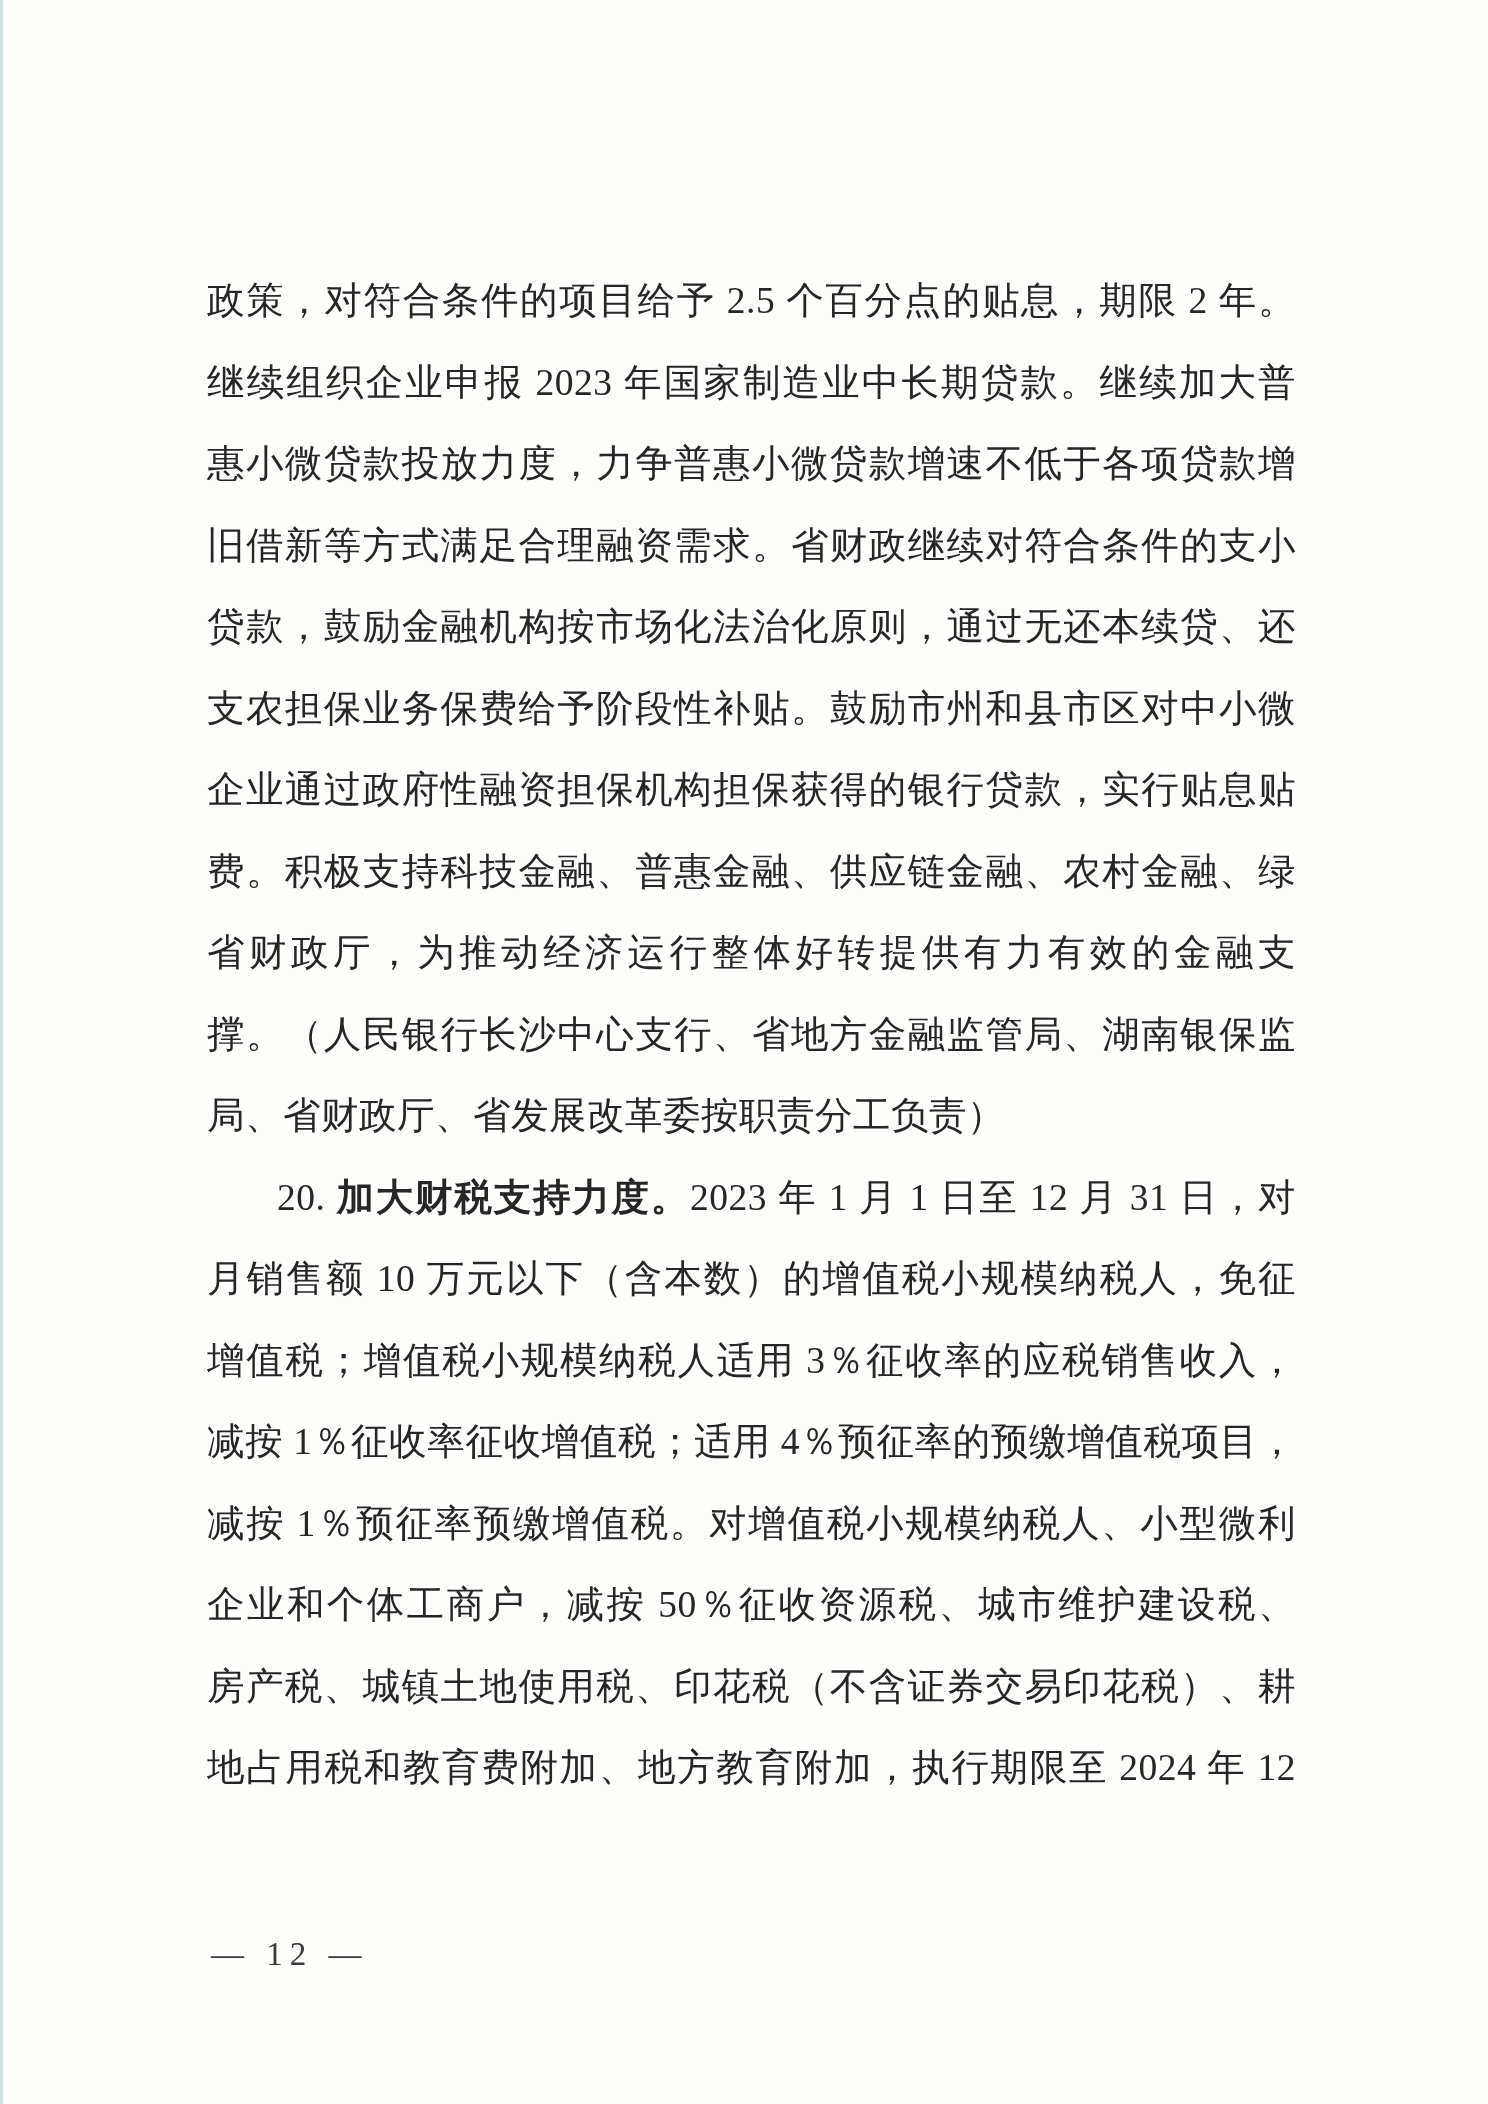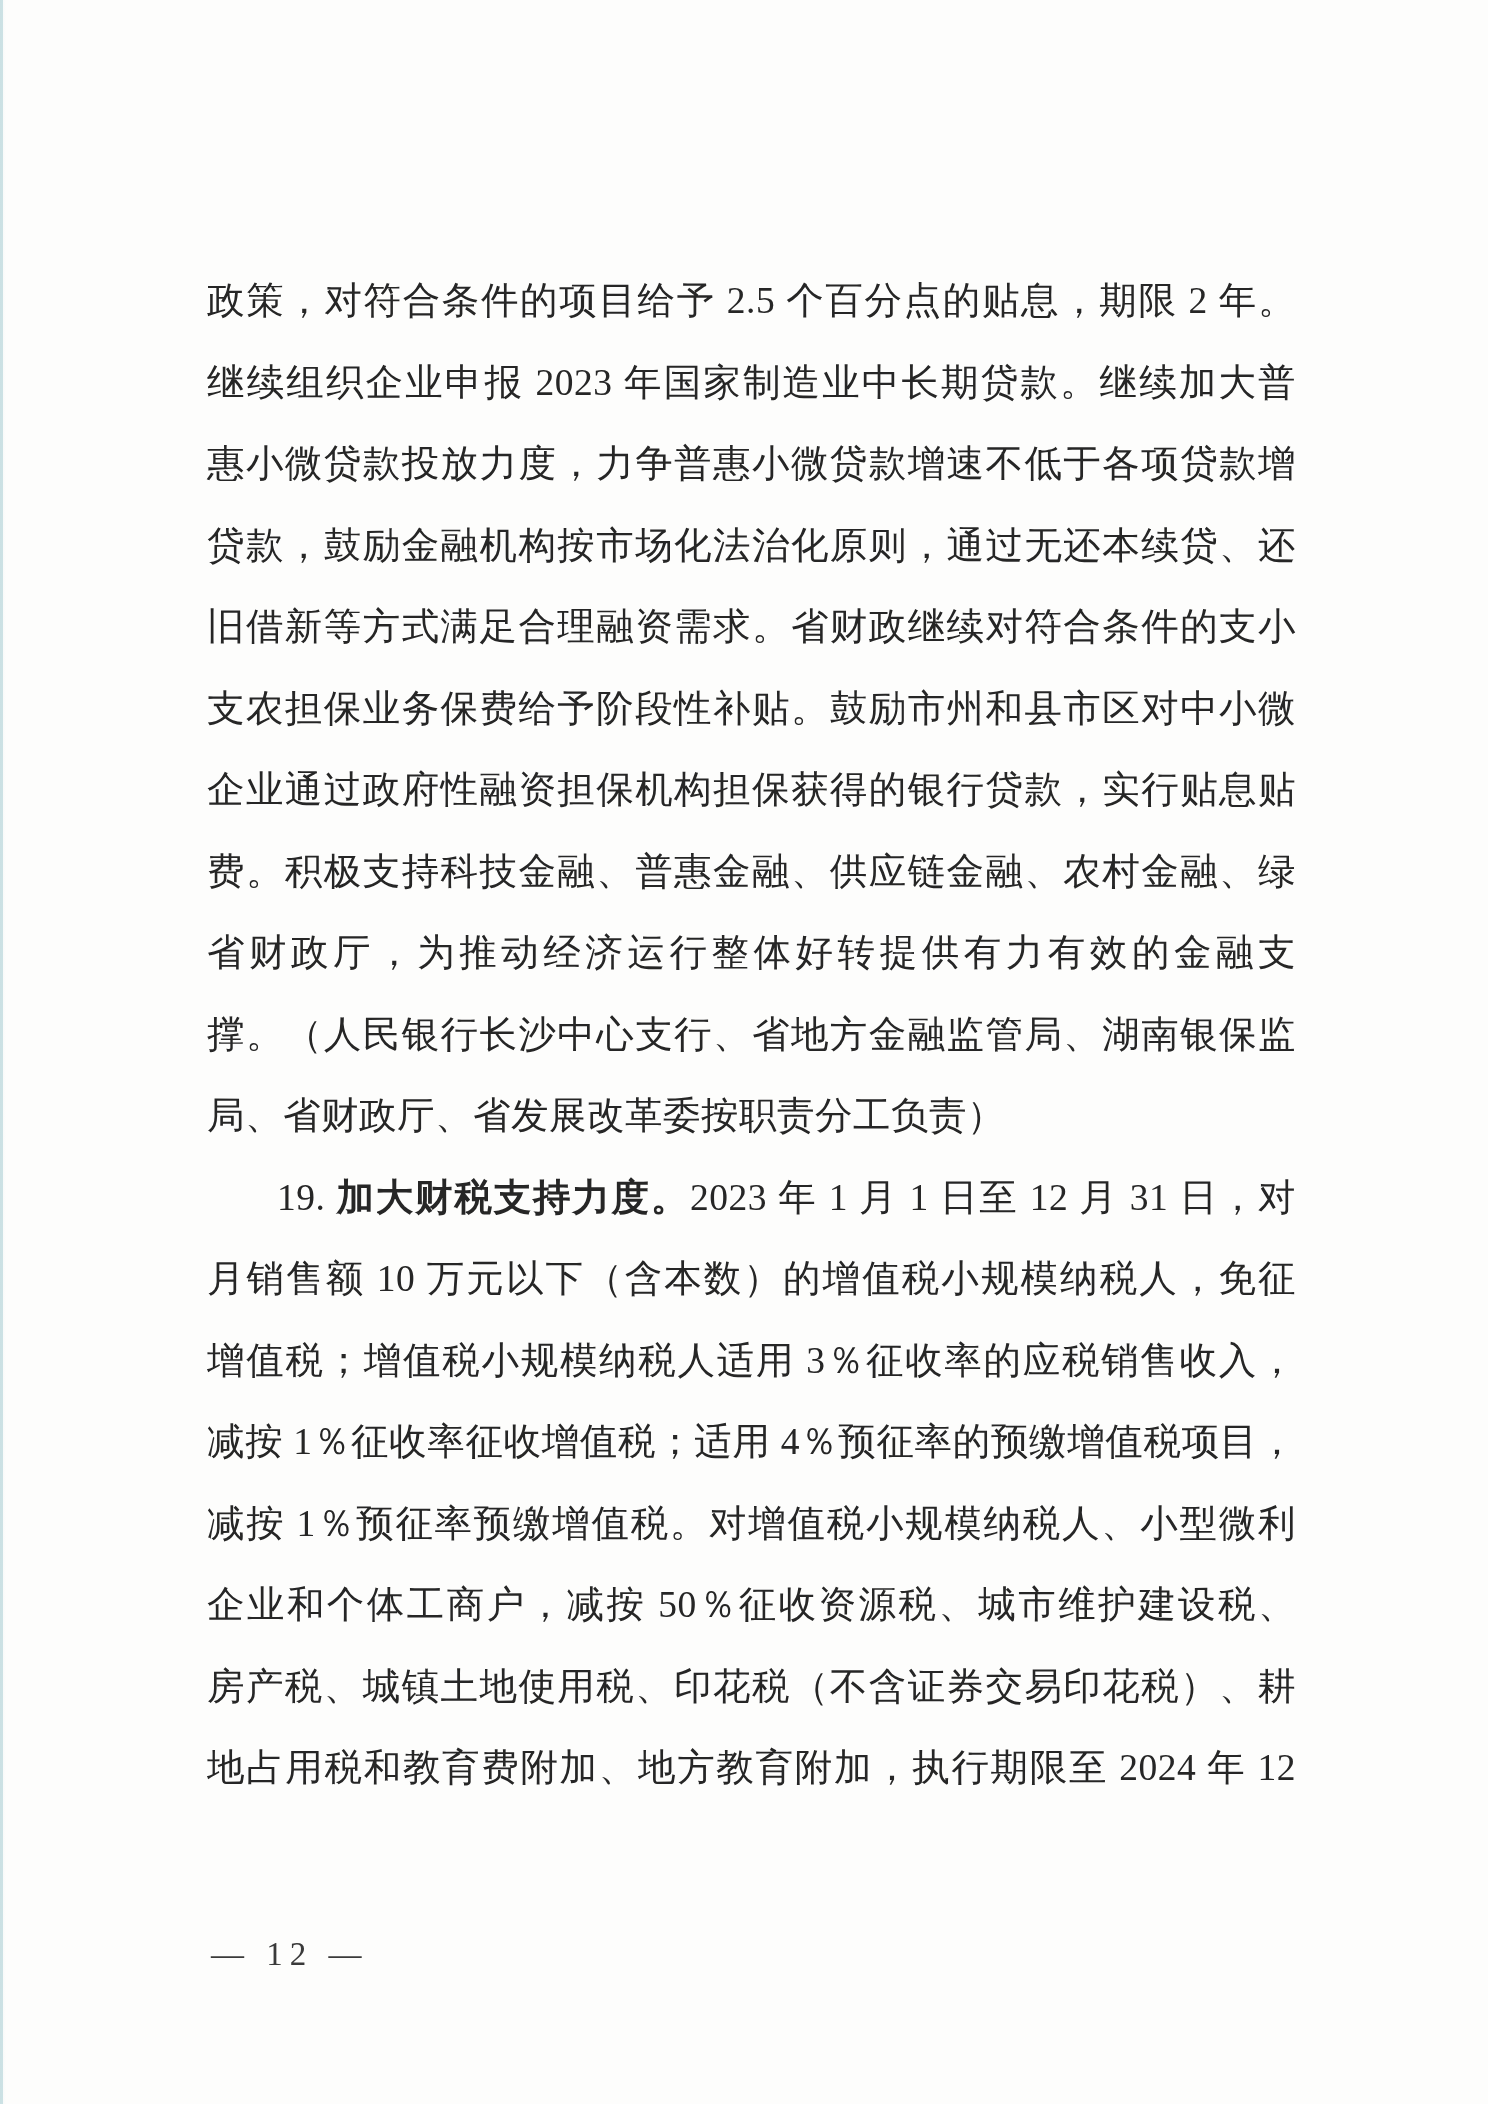--- a/index.html
+++ b/index.html
@@ -59,29 +59,29 @@
 </style>
 </head>
 <body>
 
 <div class="sheet">
   <div class="scan-edge"></div>
   <div class="text-block">
       <div class="line just"><span>政策，对符合条件的项目给予 2.5 个百分点的贴息，期限 2 年。</span></div>
       <div class="line just"><span>继续组织企业申报 2023 年国家制造业中长期贷款。继续加大普</span></div>
       <div class="line just"><span>惠小微贷款投放力度，力争普惠小微贷款增速不低于各项贷款增</span></div>
+      <div class="line just"><span>旧借新等方式满足合理融资需求。省财政继续对符合条件的支小</span></div>
       <div class="line just"><span>贷款，鼓励金融机构按市场化法治化原则，通过无还本续贷、还</span></div>
-      <div class="line just"><span>旧借新等方式满足合理融资需求。省财政继续对符合条件的支小</span></div>
       <div class="line just"><span>支农担保业务保费给予阶段性补贴。鼓励市州和县市区对中小微</span></div>
       <div class="line just"><span>企业通过政府性融资担保机构担保获得的银行贷款，实行贴息贴</span></div>
       <div class="line just"><span>费。积极支持科技金融、普惠金融、供应链金融、农村金融、绿</span></div>
       <div class="line just"><span>省财政厅，为推动经济运行整体好转提供有力有效的金融支</span></div>
       <div class="line just"><span>撑。（人民银行长沙中心支行、省地方金融监管局、湖南银保监</span></div>
       <div class="line"><span>局、省财政厅、省发展改革委按职责分工负责）</span></div>
-      <div class="line just indent"><span>19. </span><span class="bold">加大财税支持力度。</span><span>2023 年 1 月 1 日至 12 月 31 日，对</span></div>
+      <div class="line just indent"><span>20. </span><span class="bold">加大财税支持力度。</span><span>2023 年 1 月 1 日至 12 月 31 日，对</span></div>
       <div class="line just"><span>月销售额 10 万元以下（含本数）的增值税小规模纳税人，免征</span></div>
       <div class="line just"><span>增值税；增值税小规模纳税人适用 3％征收率的应税销售收入，</span></div>
       <div class="line just"><span>减按 1％征收率征收增值税；适用 4％预征率的预缴增值税项目，</span></div>
       <div class="line just"><span>减按 1％预征率预缴增值税。对增值税小规模纳税人、小型微利</span></div>
       <div class="line just"><span>企业和个体工商户，减按 50％征收资源税、城市维护建设税、</span></div>
       <div class="line just"><span>房产税、城镇土地使用税、印花税（不含证券交易印花税）、耕</span></div>
       <div class="line just"><span>地占用税和教育费附加、地方教育附加，执行期限至 2024 年 12</span></div>
     </div>
   <div class="page-num">— 12 —</div>
 </div>

